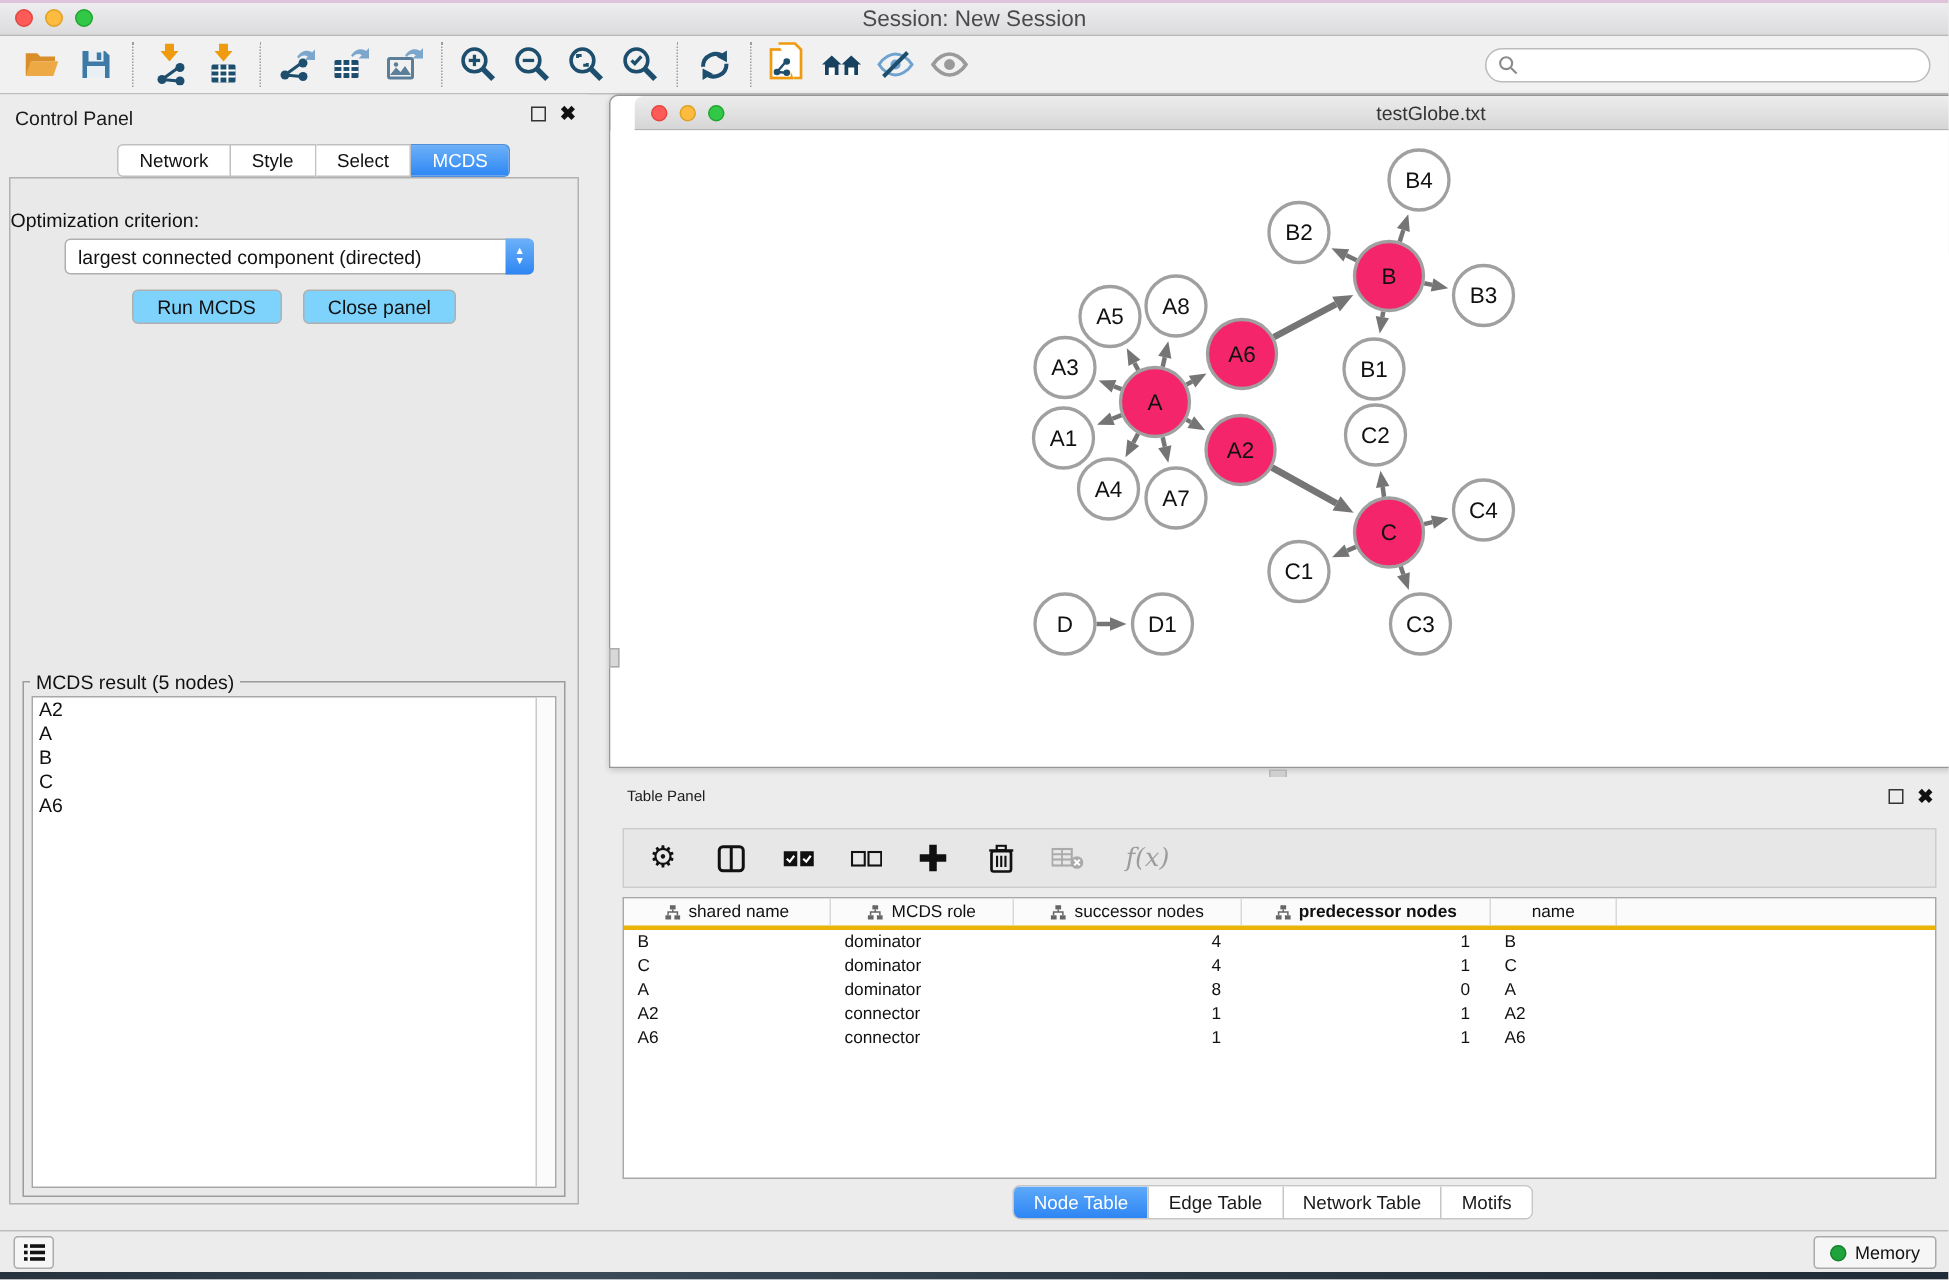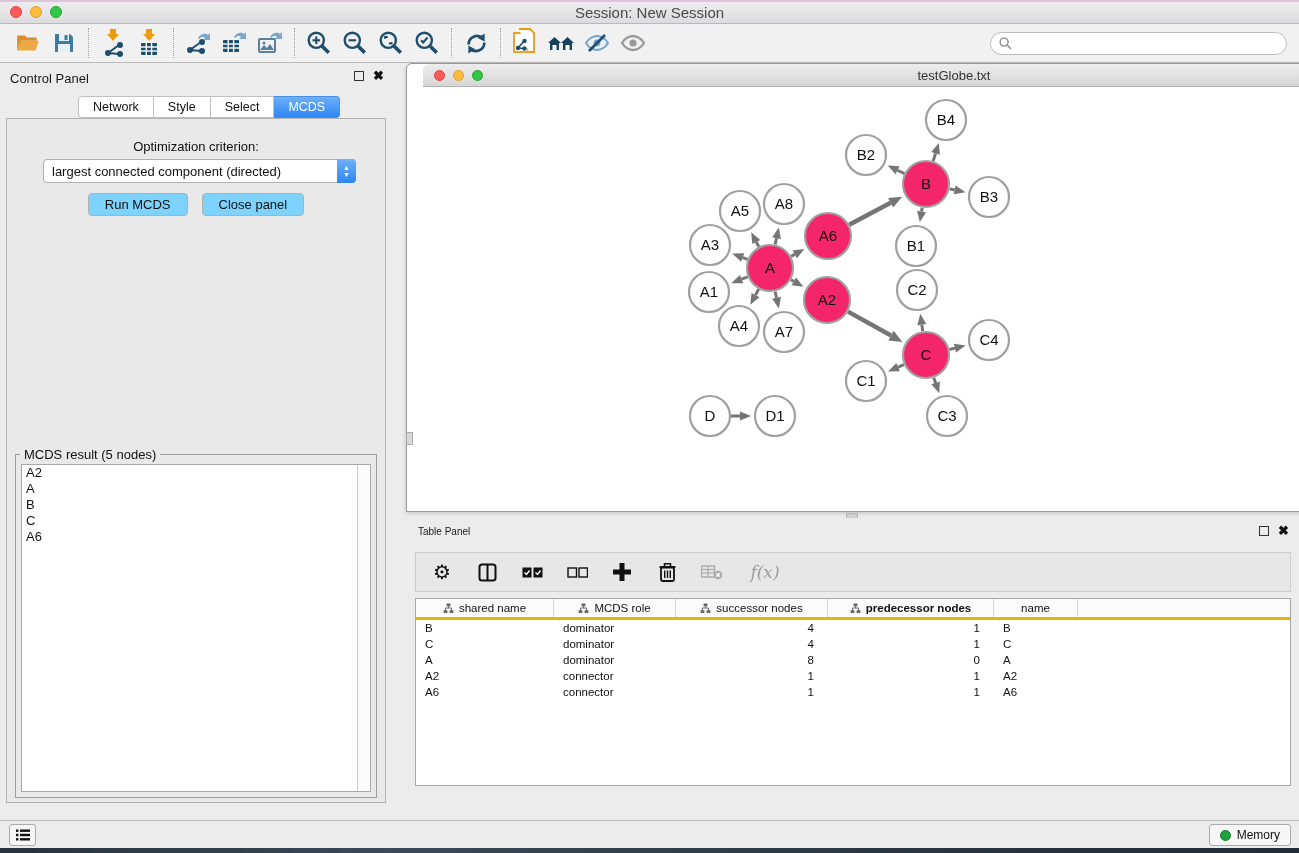--- a/index.html
+++ b/index.html
@@ -34,21 +34,21 @@
   .float-ic { width:10px; height:10px; border:1.5px solid #333; display:inline-block; }
   .close-ic { font-size:13px; font-weight:bold; color:#111; line-height:10px; }
   .cp-tabs { position:absolute; left:78px; top:33px; display:flex; z-index:3; }
   .cp-tab { height:22px; padding:0 14px; background:#fff; border:1px solid #c0c0c0; border-left:none;
     font-size:12.5px; display:flex; align-items:center; color:#111; }
   .cp-tab:first-child { border-left:1px solid #c0c0c0; border-radius:4px 0 0 4px; }
   .cp-tab:last-child { border-radius:0 4px 4px 0; }
   .cp-tab.active { background:linear-gradient(#6cb0f8,#2e87f4); color:#fff; border-color:#4a90e2; }
   .cp-body { position:absolute; left:6px; top:55px; width:380px; height:685px;
     background:#e9e9e9; border:1px solid #b2b2b2; }
-  .opt-label { position:absolute; top:20px; width:100%; text-align:center; font-size:13px; color:#111; }
+  .opt-label { position:absolute; top:20px; width:100%; text-align:left; font-size:13px; color:#111; }
   .dropdown { position:absolute; left:36px; top:40px; width:313px; height:24px; background:#fff;
     border:1px solid #b0b0b0; border-radius:4px; display:flex; align-items:center; }
   .dropdown .dval { flex:1; font-size:13px; padding-left:8px; color:#111; }
   .dd-stepper { width:19px; height:24px; margin-right:-1px; border-radius:0 4px 4px 0;
     background:linear-gradient(#6db1f9,#2e86f3); display:flex; flex-direction:column;
     align-items:center; justify-content:center; gap:1px; }
   .dd-stepper span { color:#fff; font-size:7px; line-height:6px; }
   .btn-row { position:absolute; top:74px; width:100%; display:flex; justify-content:center; gap:14px; }
   .pbtn { height:23px; padding:0 16px; background:#7dd3fc; border:1px solid #b0b0b0; border-radius:4px;
     font-size:13px; color:#111; display:flex; align-items:center; }
@@ -561,20 +561,28 @@
         </div>
         <div class="trow">
           <div class="td l" style="width: 138px;">A6</div>
           <div class="td l" style="width: 122px;">connector</div>
           <div class="td r" style="width: 152px;">1</div>
           <div class="td r" style="width: 166px;">1</div>
           <div class="td l" style="width: 84px;">A6</div>
         </div>
       </div>
   </div>
+  <div class="tp-tabs">
+    <div class="seg" id="tp-tabs">
+        <div class="seg-tab active">Node Table</div>
+        <div class="seg-tab">Edge Table</div>
+        <div class="seg-tab">Network Table</div>
+        <div class="seg-tab">Motifs</div>
+      </div>
+  </div>
 </div>
 
 <div class="statusbar">
   <div class="sb-left-btn">
     <svg width="14" height="12" viewBox="0 0 14 12">
       <g fill="#111">
         <rect x="0" y="0.5" width="2.4" height="2.4"></rect>
           <rect x="4" y="0.5" width="10" height="2.4"></rect>
         <rect x="0" y="4.8" width="2.4" height="2.4"></rect>
           <rect x="4" y="4.8" width="10" height="2.4"></rect>

